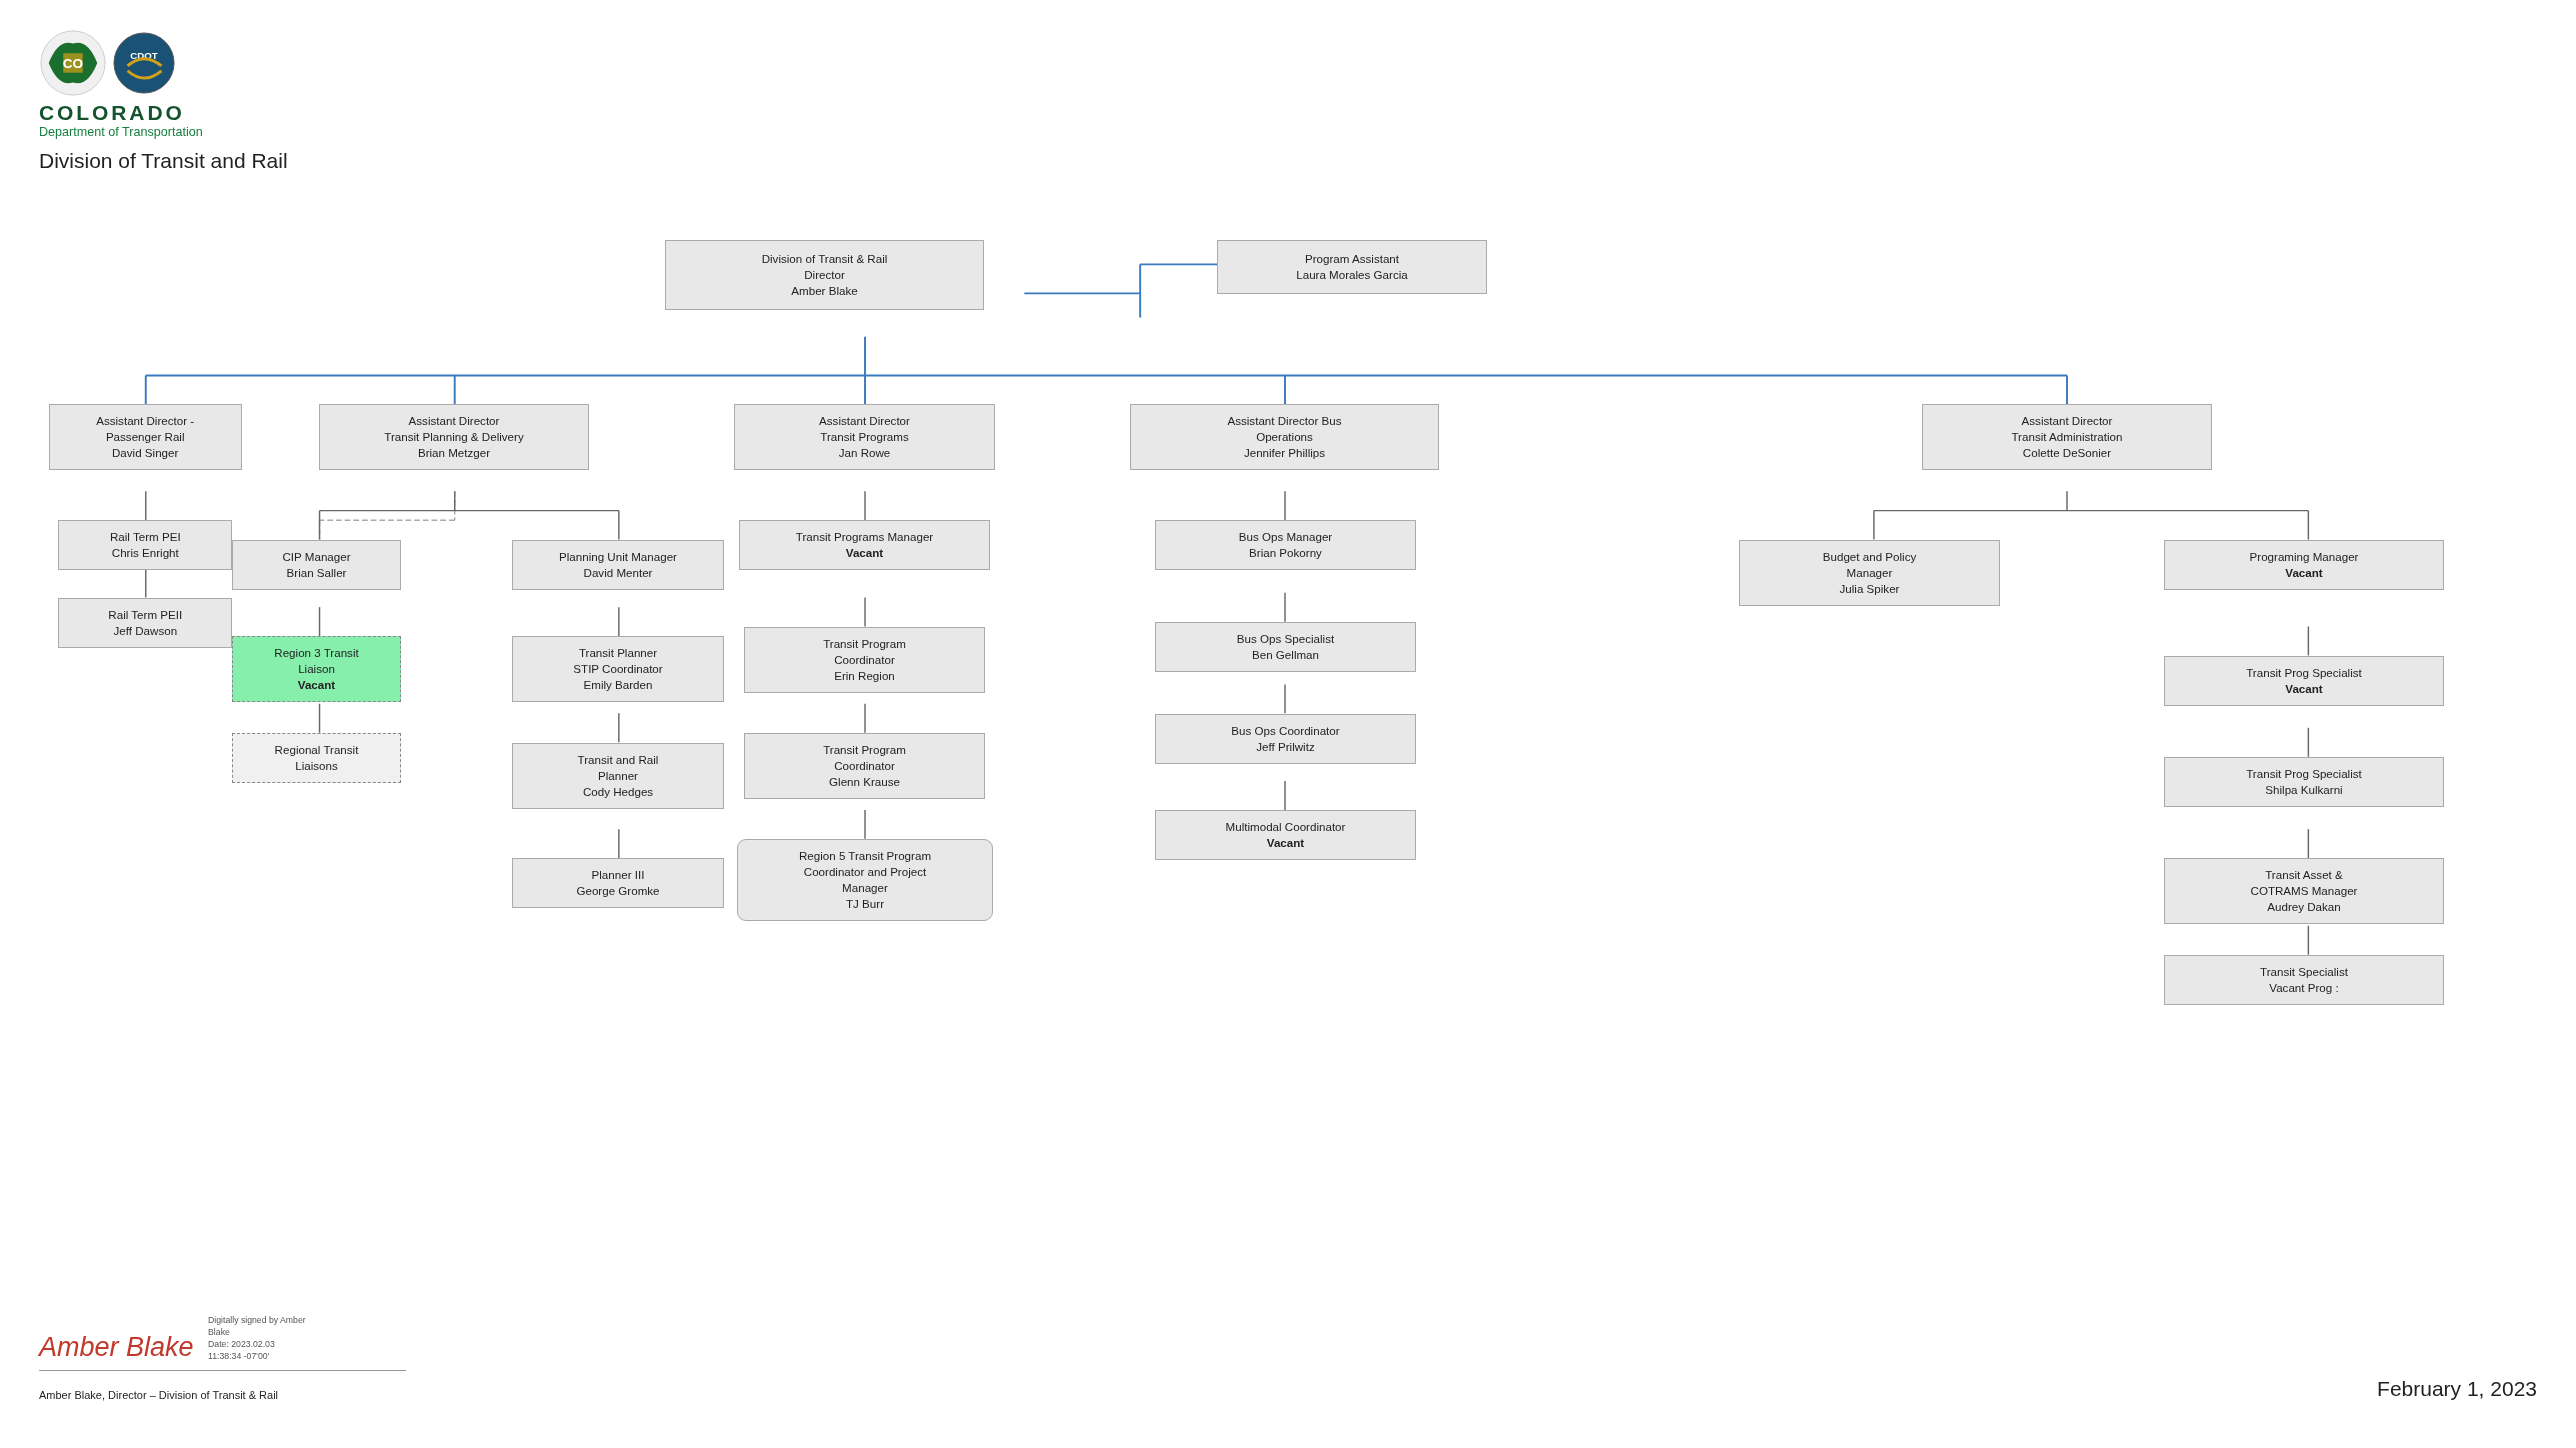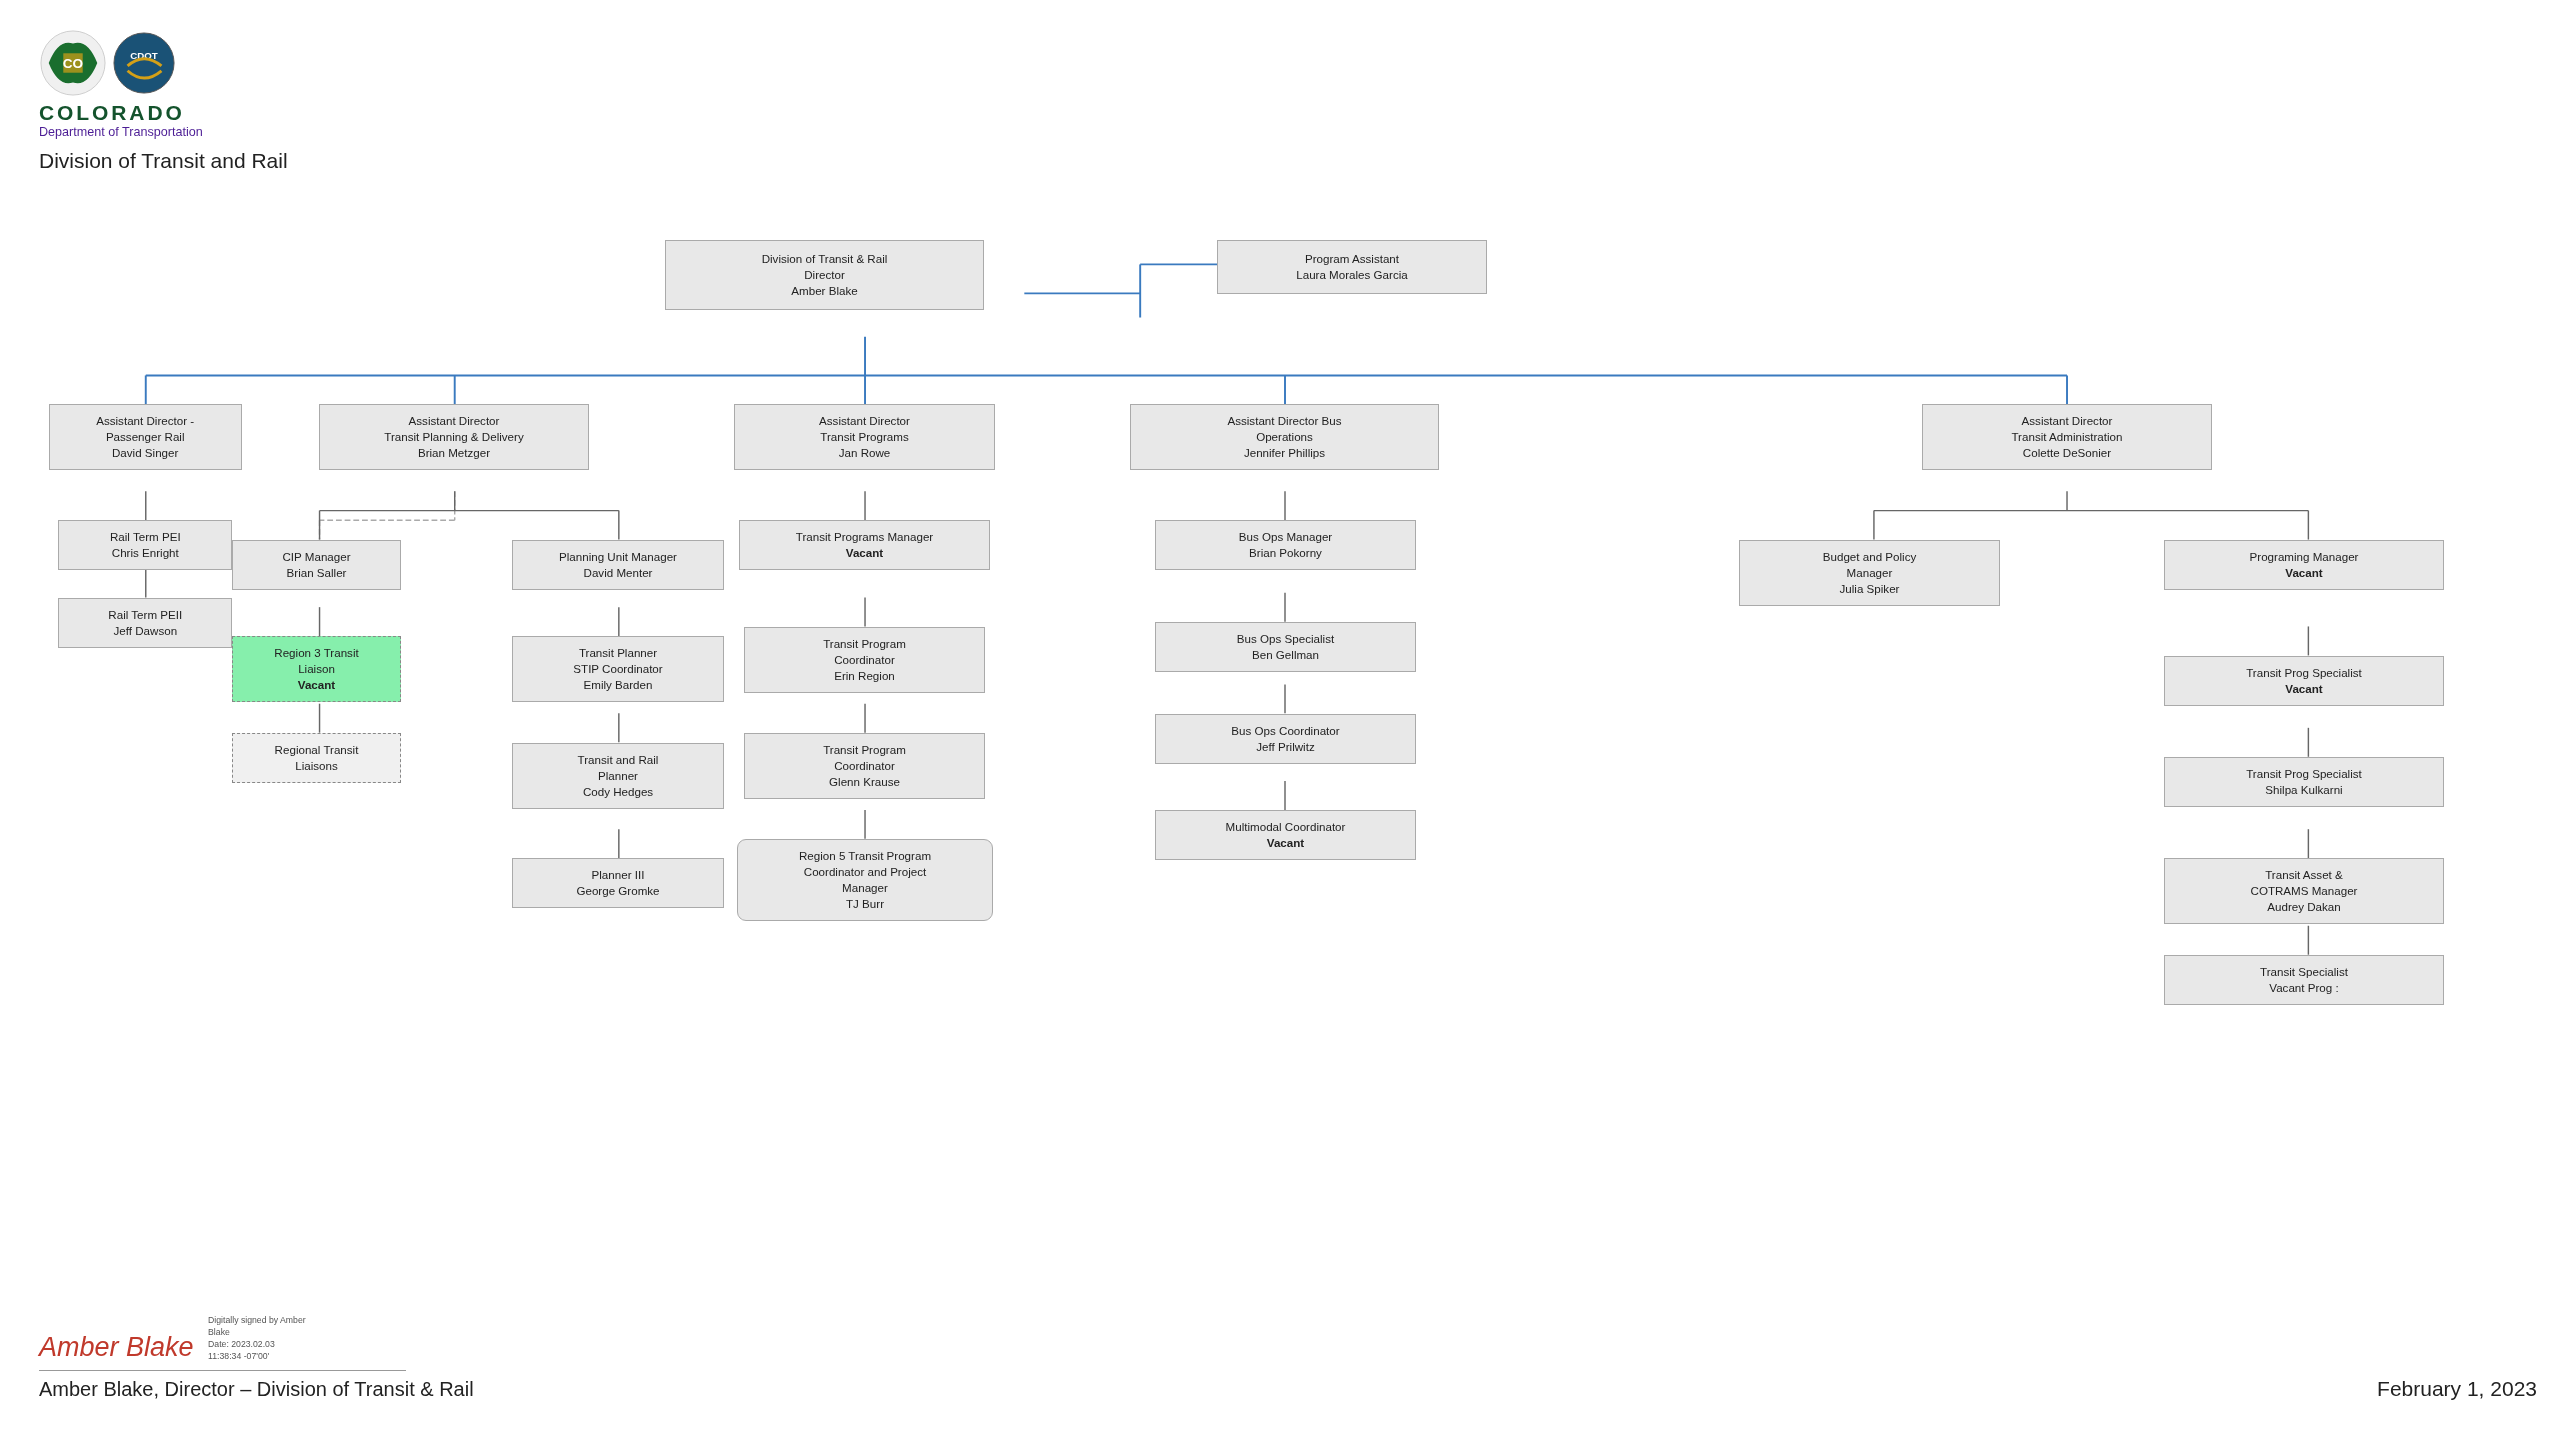--- a/index.html
+++ b/index.html
@@ -38,21 +38,21 @@
       margin-bottom: 3.9px;
     }
     .logo-text-colorado {
       font-size: 21px;
       font-weight: bold;
       letter-spacing: 2.9px;
       color: #14532d;
     }
     .logo-text-dot {
       font-size: 12.6px;
-      color: #4c1d95;
+      color: #15803d;
     }
     .division-title-header {
       font-size: 21px;
       font-weight: normal;
       margin-top: 9.7px;
       color: #222;
     }
 
     
     .org-chart {
@@ -109,21 +109,21 @@
       font-size: 8.7px;
       color: #555;
       line-height: 1.4;
     }
     .signature-line {
       border-top: 1px solid #999;
       width: 367px;
       margin-bottom: 5.8px;
     }
     .footer-name {
-      font-size: 20px;
+      font-size: 11px;
       color: #222;
     }
     .footer-date {
       position: absolute;
       right: 0;
       bottom: 0;
       font-size: 21px;
       color: #222;
     }
   </style>

